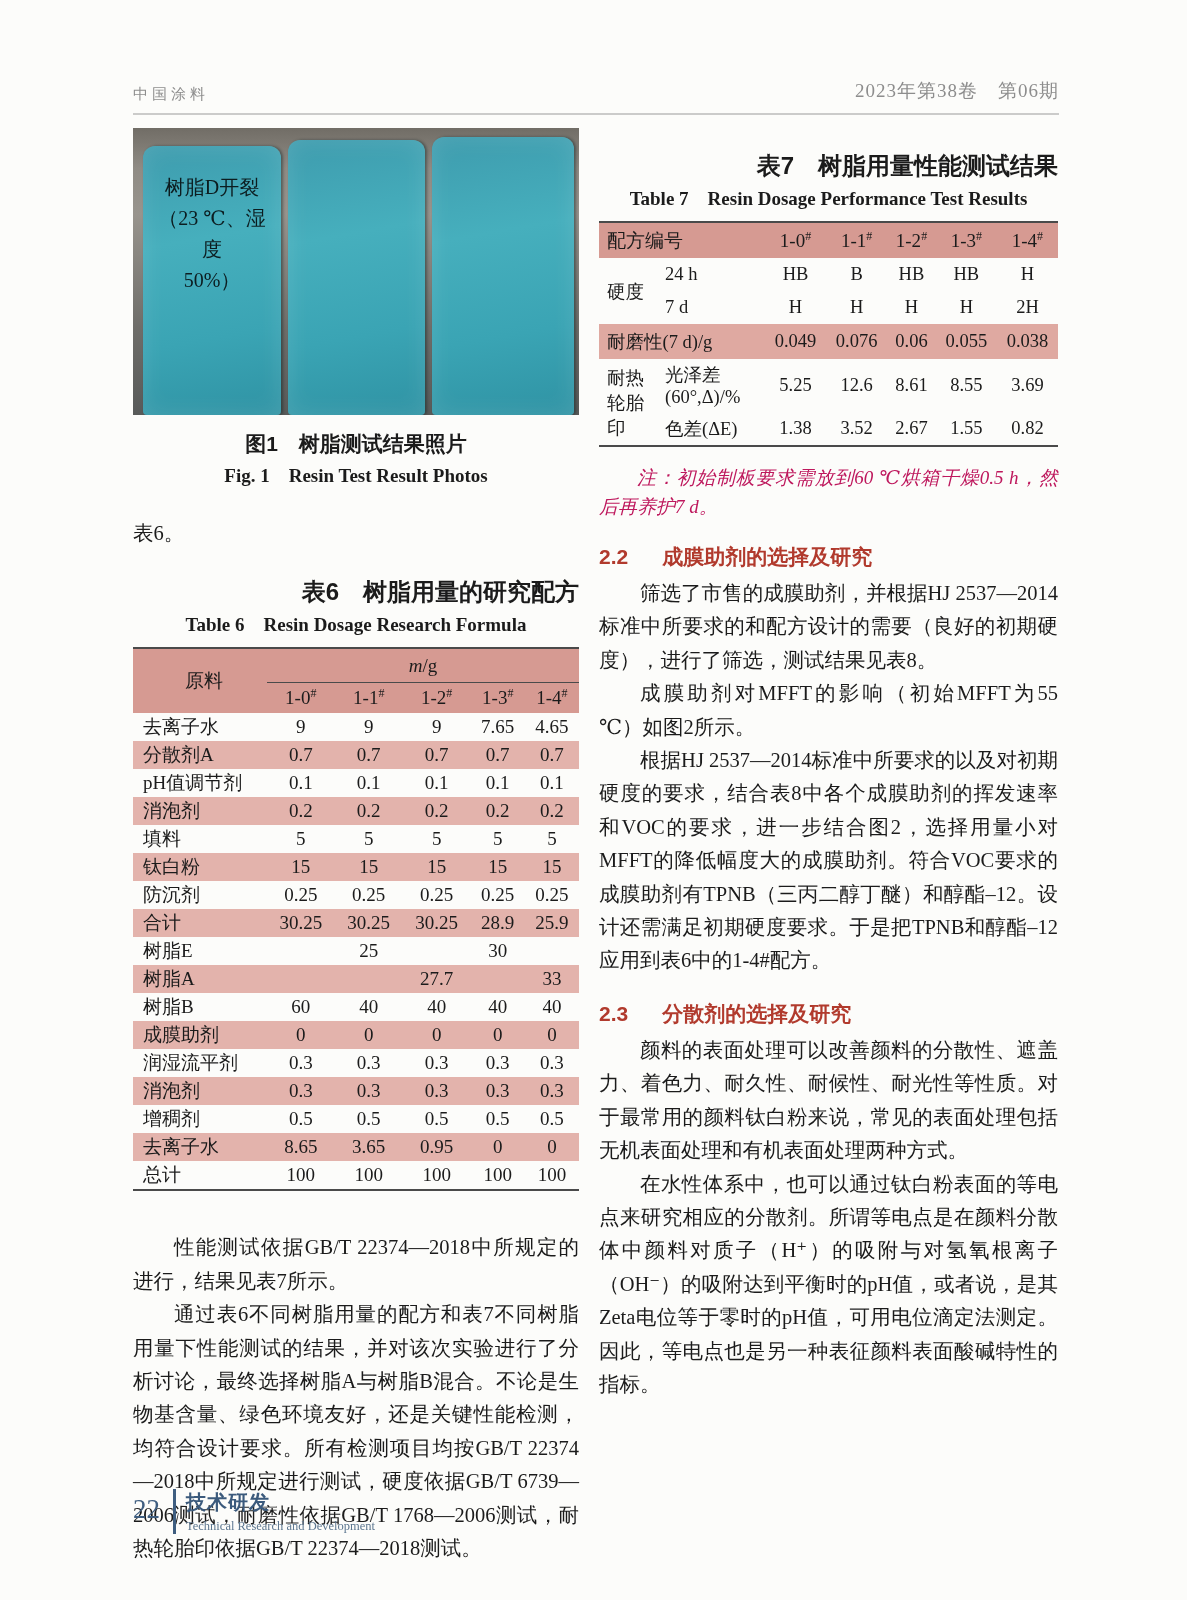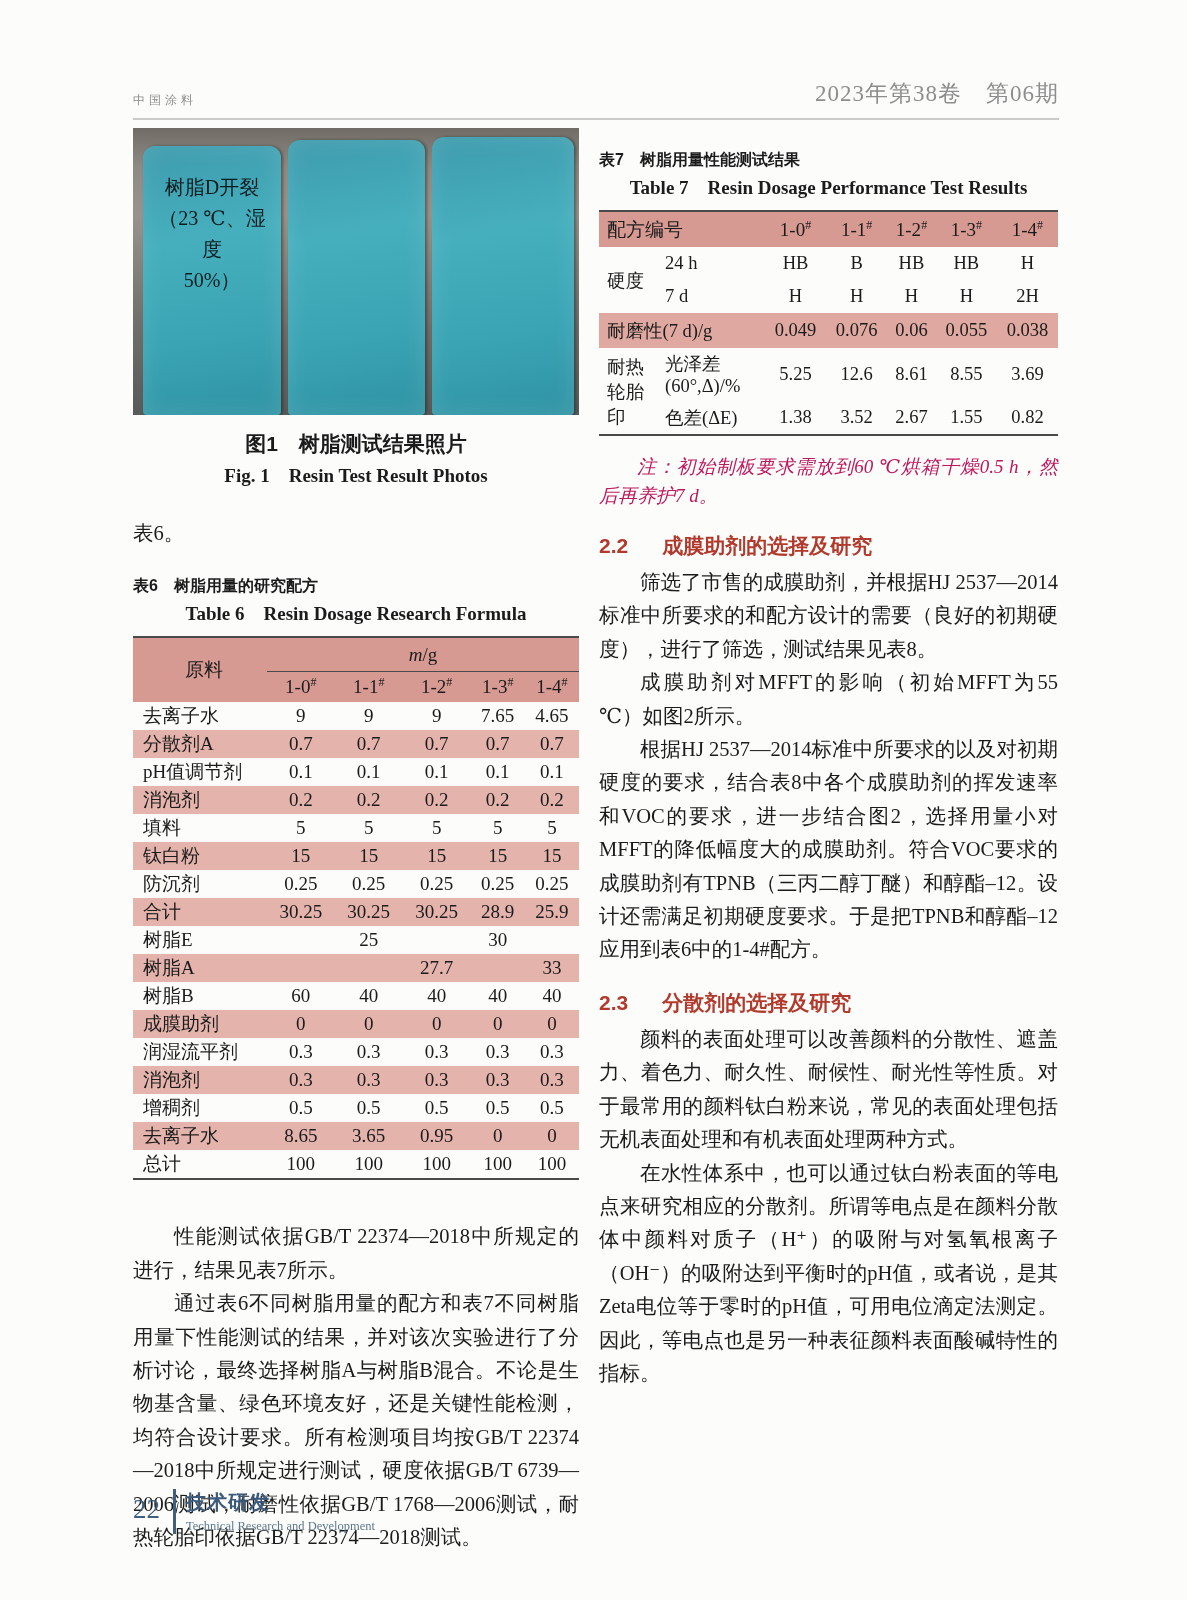--- a/index.html
+++ b/index.html
@@ -8,22 +8,22 @@
     position:relative; width:1187px; height:1600px; margin:0 auto;
     background:#fcfcfa; overflow:hidden;
     font-family:"Liberation Serif","DejaVu Serif",serif; color:#1b1b1b;
   }
   
   .pg-header {
     position:absolute; left:133px; right:128px; top:78px;
     display:flex; justify-content:space-between; align-items:flex-end;
     border-bottom:2px solid #cbcbca; padding-bottom:9px; color:#8d8d8d;
   }
-  .pg-header .jname { font-size:12px; letter-spacing:4px;font-family:Liberation Mono, monospace; }
-  .pg-header .jissue { font-size:23px; letter-spacing:1px; }
+  .pg-header .jname { font-size:15px; letter-spacing:4px;font-family:Liberation Mono, monospace; }
+  .pg-header .jissue { font-size:19px; letter-spacing:1px; }
   
   .col { position:absolute; top:128px; }
   .col-left  { left:133px; width:446px; }
   .col-right { left:599px; width:459px; }
   
   .photo {
     position:relative; height:287px; overflow:hidden;
     background:linear-gradient(180deg,#716d66 0%,#8f8b84 14%,#98948d 30%,#6e6d69 70%,#585a59 100%);
   }
   .panel {
@@ -41,21 +41,21 @@
   }
   .fig-caption-zh { margin-top:15px; text-align:center; font-weight:bold; font-size:21px;
     font-family:"Liberation Sans","DejaVu Sans",sans-serif; }
   .fig-caption-en { margin-top:5px; text-align:center; font-weight:bold; font-size:19px; }
   
   p.body-par { font-size:20.5px; line-height:33.4px; text-align:justify; text-indent:2em; color:#1b1b1b; }
   p.noindent { text-indent:0; }
   .lead-par { margin-top:28px; }
   .par-block { margin-top:40px; }
   
-  .tbl-title-zh { text-align:left; font-weight:bold; font-size:16px; margin-top:26px;
+  .tbl-title-zh { text-align:right; font-weight:bold; font-size:24px; margin-top:26px;
     font-family:"Liberation Sans","DejaVu Sans",sans-serif; }
   .tbl-title-en { text-align:center; font-weight:bold; font-size:19px; margin-top:4px; }
   
   table { width:100%; border-collapse:collapse; margin-top:9px;
     border-top:2px solid #4a4a4a; border-bottom:2px solid #4a4a4a; }
   th, td { font-weight:normal; text-align:center; font-size:19px; padding:1px 2px; }
   
   .t6 thead th { background:#d69a92; }
   .t6 thead tr.r1 th { height:34px; }
   .t6 thead tr.r2 th { height:31px; }

